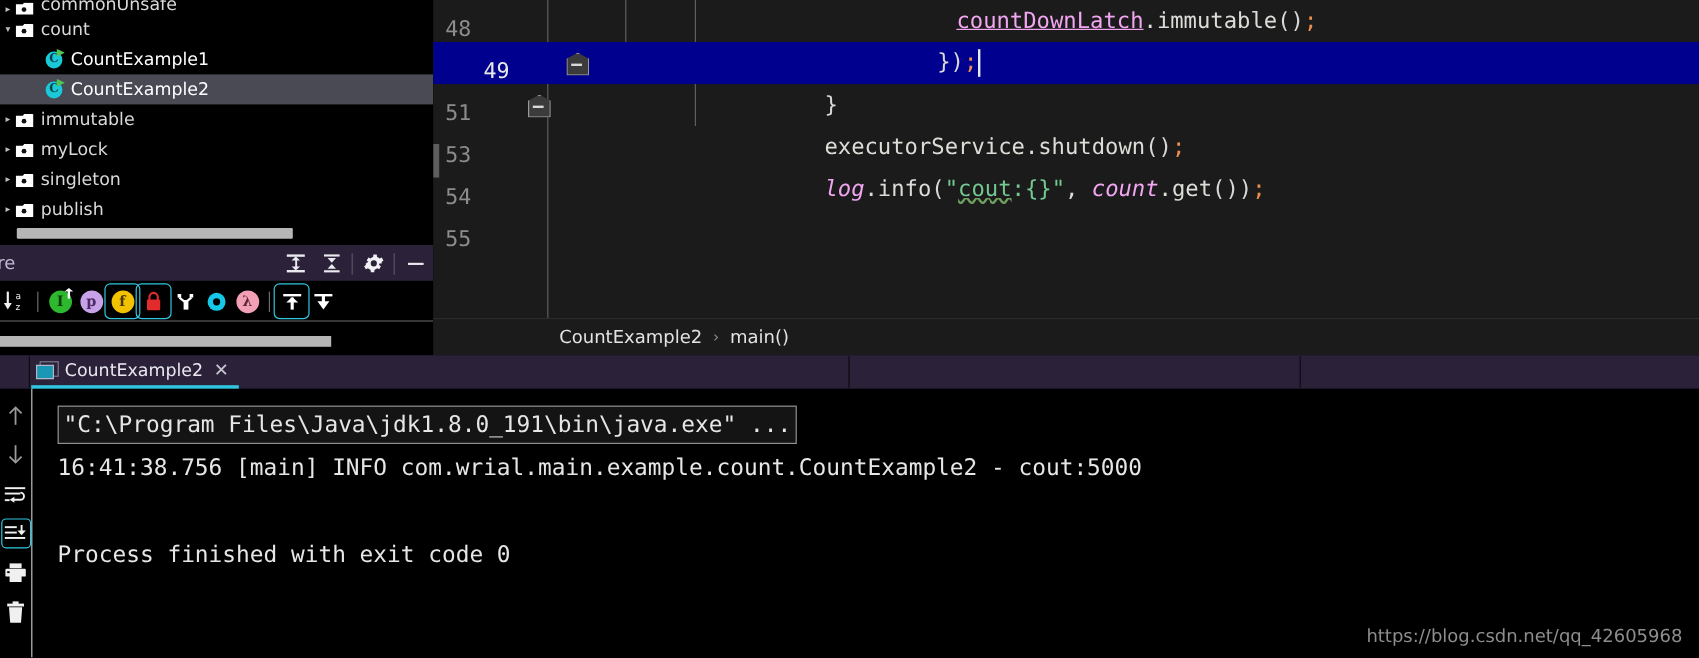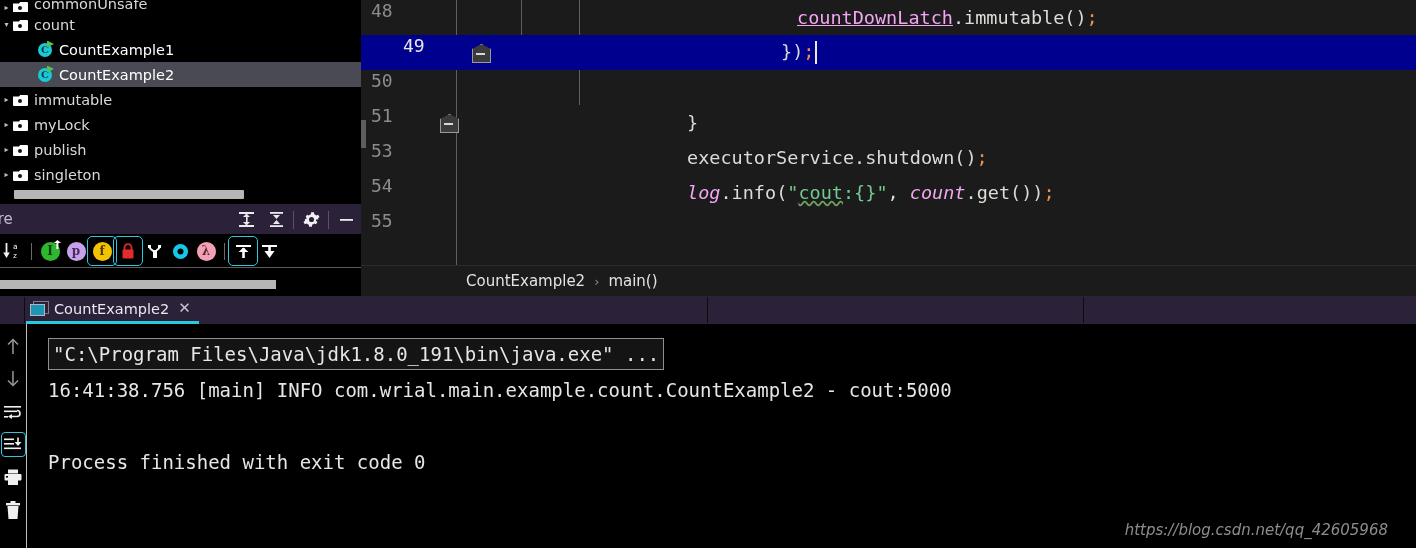--- a/index.html
+++ b/index.html
@@ -107,21 +107,21 @@
     position:absolute; left: 0px; top: 12px; width: 276px; height: 9px;
     background: #b6b6b6;
   }
 
   
   #editor {
     position: absolute; left: 361px; top: 0; width: 1055px; height: 265px;
     background: #1b1b1b; overflow: hidden;
   }
   .ed-line {
-    position: relative; height: 35px; display: flex; align-items: flex-start;
+    position: relative; height: 35px; display: flex; align-items: flex-end;
     font-family: "DejaVu Sans Mono", monospace; font-size: 18.5px;
   }
   .ed-line.current { background: #00008e; padding-left: 32px; }
   .lineno {
     width: 56px; flex: 0 0 56px; text-align: left; padding-left: 10px;
     color: #8c8c8c; font-size: 18px;
     font-family: "DejaVu Sans Mono", monospace;
   }
   .ed-line.current .lineno { color: #e8e8e8; }
   .gutter {
@@ -218,21 +218,21 @@
     white-space: pre; line-height: 36px;
   }
   #con-cmd {
     display:inline-block; border: 1px solid #8f8f8f; background: #141414;
     padding: 0 4px; line-height: 30px;
   }
   #watermark {
     position:absolute; right: 12px; bottom: 9px;
     color: #8d8d8d; font-size: 15px; font-family: "DejaVu Sans", sans-serif;
   }
-  .wm-wrap { position:absolute; right:16px; bottom:0; width: 400px; height: 40px; font-style: italic; }
+  .wm-wrap { position:absolute; right:2px; bottom:0; width: 400px; height: 40px; }
   svg { display:block; }
 </style>
 </head>
 <body>
 
 <div id="root">
 
   <div id="project-tree">
     <div id="tree-rows">
         <div class="tree-row lvl1 cut-top">
@@ -267,26 +267,26 @@
           <span class="tree-label">immutable</span>
         </div>
         <div class="tree-row lvl1">
           <span class="arrow closed"></span>
           <span class="pkg-icon"></span>
           <span class="tree-label">myLock</span>
         </div>
         <div class="tree-row lvl1">
           <span class="arrow closed"></span>
           <span class="pkg-icon"></span>
-          <span class="tree-label">publish</span>
+          <span class="tree-label">singleton</span>
         </div>
         <div class="tree-row lvl1">
           <span class="arrow closed"></span>
           <span class="pkg-icon"></span>
-          <span class="tree-label">singleton</span>
+          <span class="tree-label">publish</span>
         </div>
       </div>
     <div id="tree-hscroll"></div>
   </div>
 
   <div id="structure-panel">
     <div id="structure-header">
       <span id="structure-title">cture</span>
       <div class="hdr-btns">
         <div class="hdr-btn">
@@ -405,27 +405,20 @@
         <div class="ed-line current">
           <span class="lineno">49</span>
           <span class="gutter">
             <span class="fold"></span>
           </span>
           <span class="codearea">
             <span class="code" style="margin-left: 270px;"><span class="tok-brace">})</span><span class="tok-semi">;</span><span class="caret"></span></span>
           </span>
         </div>
         <div class="ed-line">
-          <span class="lineno">50</span>
-          <span class="gutter"></span>
-          <span class="codearea">
-            <span class="code" style="margin-left: 0px;"></span>
-          </span>
-        </div>
-        <div class="ed-line">
           <span class="lineno">51</span>
           <span class="gutter">
             <span class="fold"></span>
           </span>
           <span class="codearea">
             <span class="code" style="margin-left: 208px;"><span class="tok-brace">}</span></span>
           </span>
         </div>
         <div class="ed-line">
           <span class="lineno">53</span>

